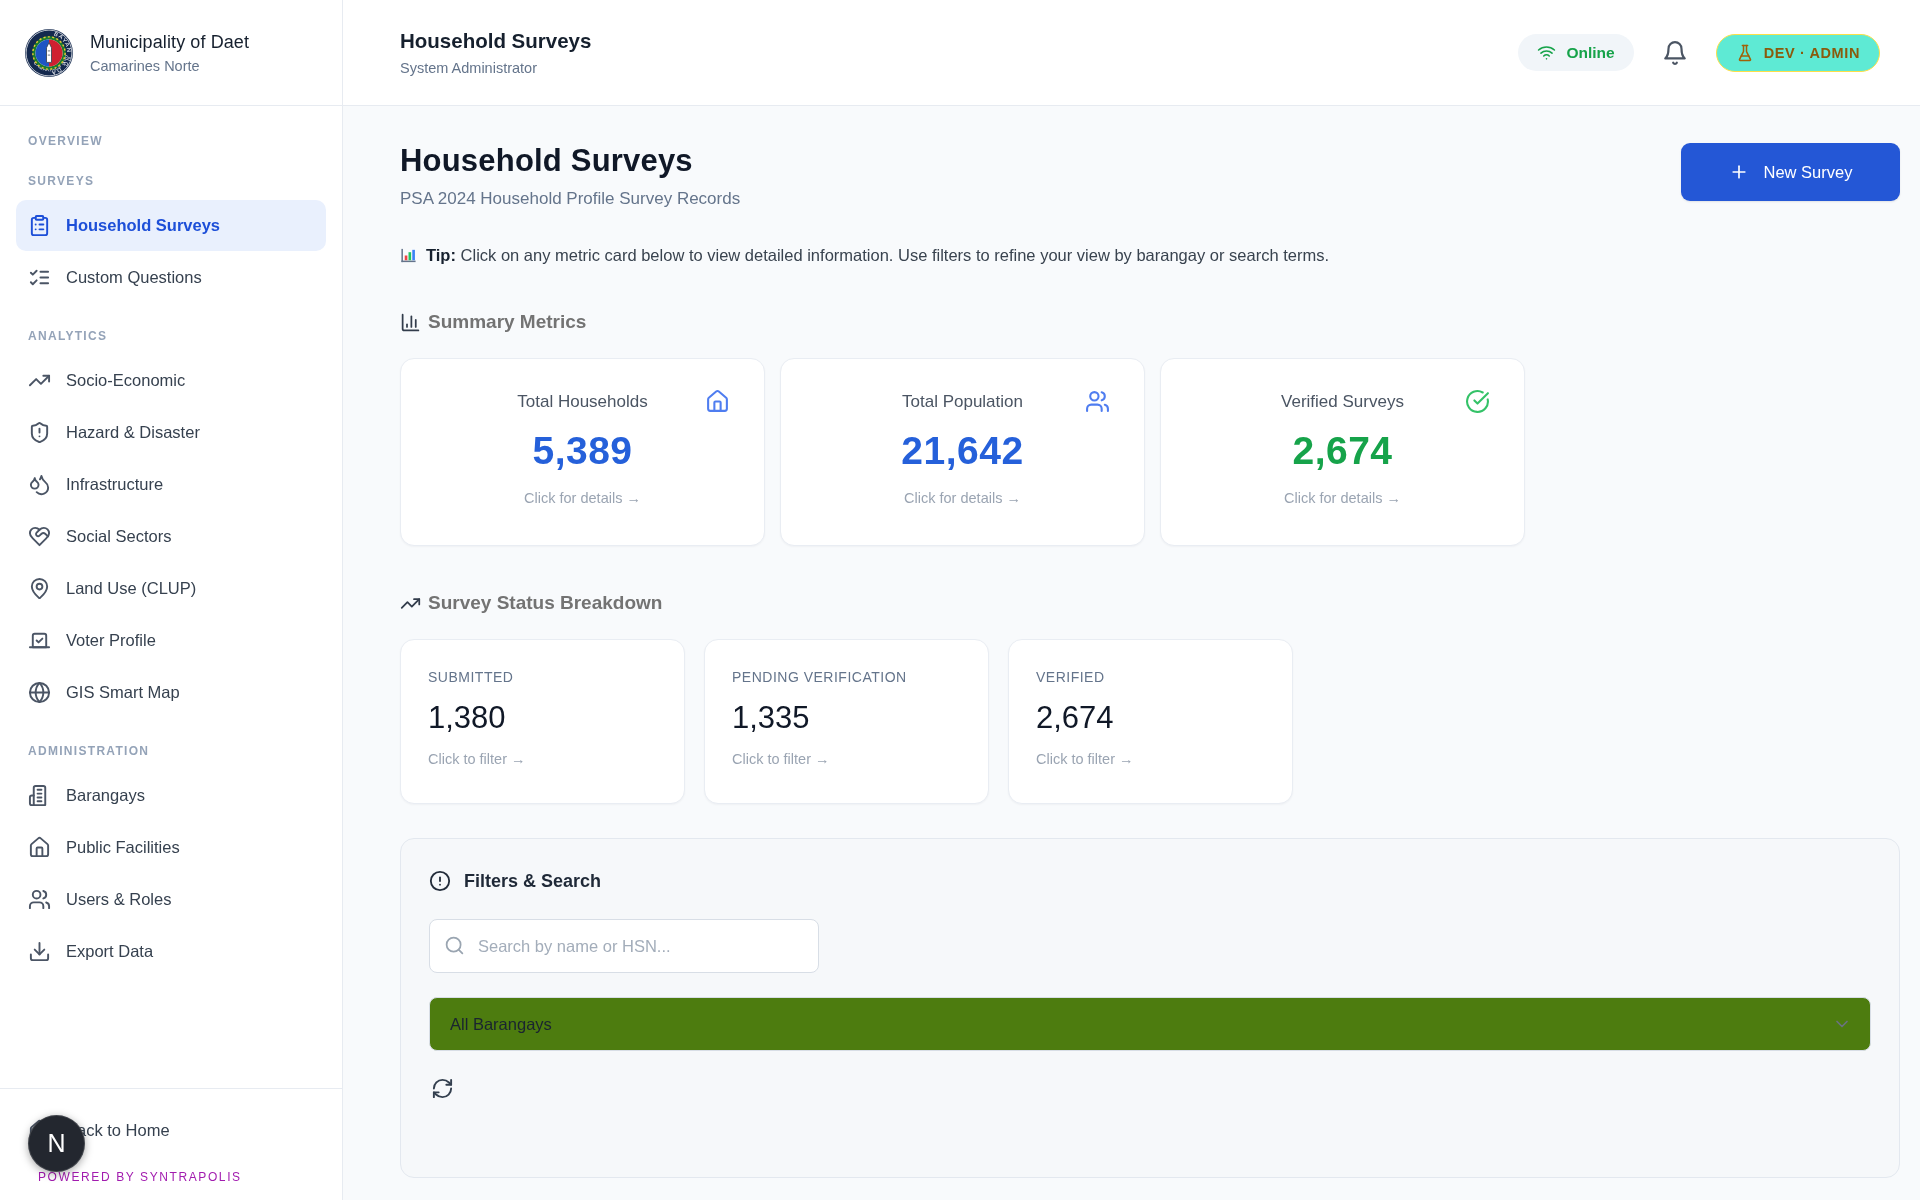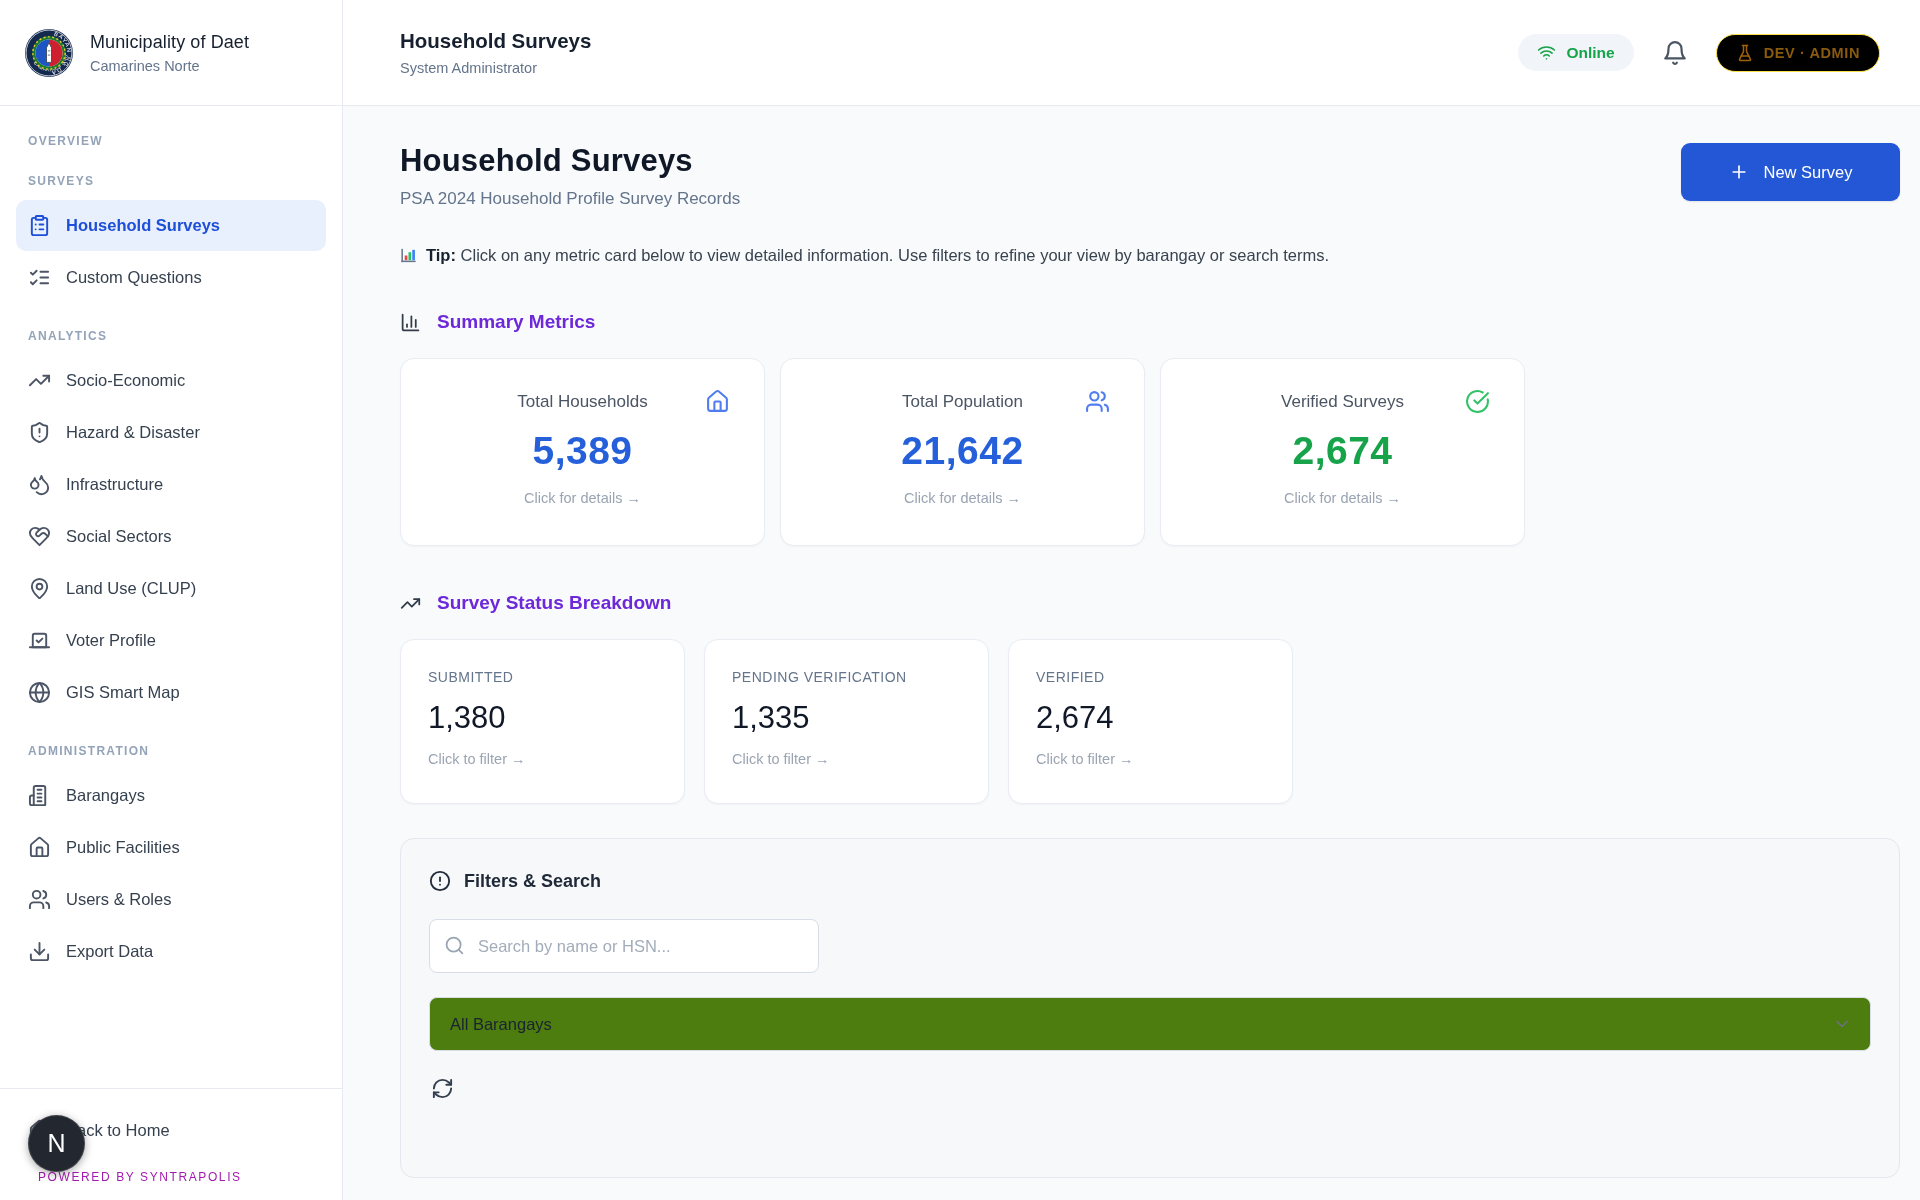--- a/index.html
+++ b/index.html
@@ -39,35 +39,35 @@
   
   .main{flex:1;display:flex;flex-direction:column;background:var(--bg);}
   .topbar{height:106px;min-height:106px;background:#fff;border-bottom:1px solid var(--border);
     display:flex;align-items:center;justify-content:space-between;padding:0 40px 0 57px;}
   .tb-title{font-size:20.5px;font-weight:bold;color:var(--ink);}
   .tb-sub{font-size:14.5px;color:var(--slate);margin-top:7px;}
   .tb-right{display:flex;align-items:center;gap:28px;}
   .pill{display:flex;align-items:center;gap:10px;border-radius:999px;padding:9px 19px;}
   .online{background:#f1f5f9;color:var(--green);font-size:15.5px;font-weight:bold;}
   .bell-btn{background:none;border:none;color:#4b5563;cursor:pointer;display:flex;}
-  .env{background:#000000;border:1.5px solid #fde047;color:#8a5a0d;font-size:14.5px;
+  .env{background:#5eead4;border:1.5px solid #fde047;color:#8a5a0d;font-size:14.5px;
     font-weight:bold;letter-spacing:.6px;}
   .env .ic{color:#a16207;}
 
   .content{flex:1;padding:37px 20px 0 57px;overflow:hidden;}
   .page-head{display:flex;justify-content:space-between;align-items:flex-start;}
   h1{font-size:31px;font-weight:bold;color:#101827;letter-spacing:.2px;}
   .page-sub{font-size:17px;color:var(--slate);margin-top:10px;}
   .new-survey{width:219px;height:58px;background:var(--blue);border:none;border-radius:9px;
     color:#fff;font-size:16.5px;font-family:inherit;display:flex;align-items:center;
     justify-content:center;gap:15px;cursor:pointer;box-shadow:0 1px 2px rgba(16,24,40,.1);}
   .tip{margin-top:37px;font-size:16.5px;color:#39434f;display:flex;align-items:center;gap:9px;}
   .tip b{color:var(--ink);}
-  .sec-head{margin-top:46px;display:flex;align-items:center;gap:16px;font-size:19px;
-    font-weight:bold;color:#6d28d9;}
+  .sec-head{margin-top:46px;display:flex;align-items:center;gap:7px;font-size:19px;
+    font-weight:bold;color:#737373;}
   .sec-head .ic{color:#323c4b;display:flex;}
 
   .metric-row{display:flex;gap:15px;margin-top:25px;}
   .m-card{width:365px;height:188px;background:#fff;border:1px solid #e9edf3;border-radius:14px;
     box-shadow:0 1px 2px rgba(16,24,40,.04);padding-top:33px;text-align:center;
     position:relative;cursor:pointer;}
   .m-label{font-size:17px;color:#4b5563;}
   .m-ico{position:absolute;top:30px;right:34px;display:flex;}
   .m-card.blue .m-ico{color:#4f7df0;}
   .m-card.green .m-ico{color:#34c268;}

